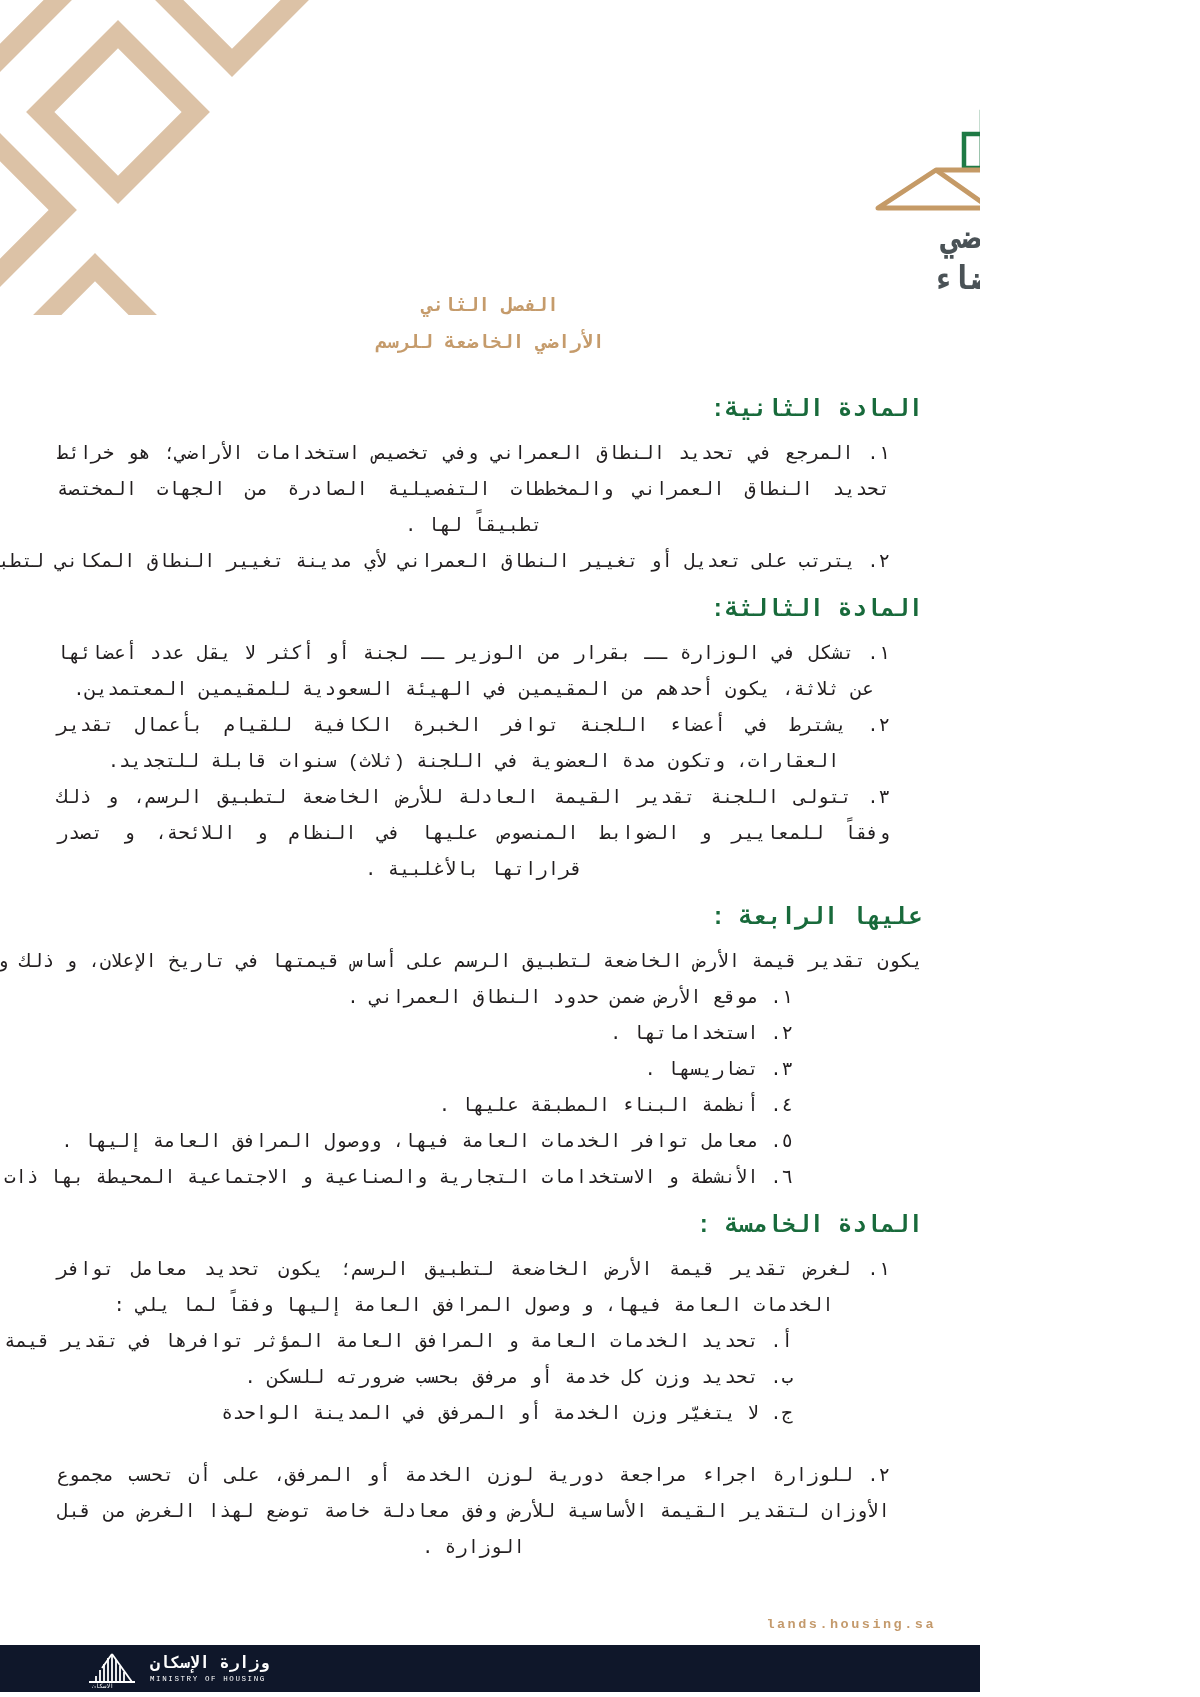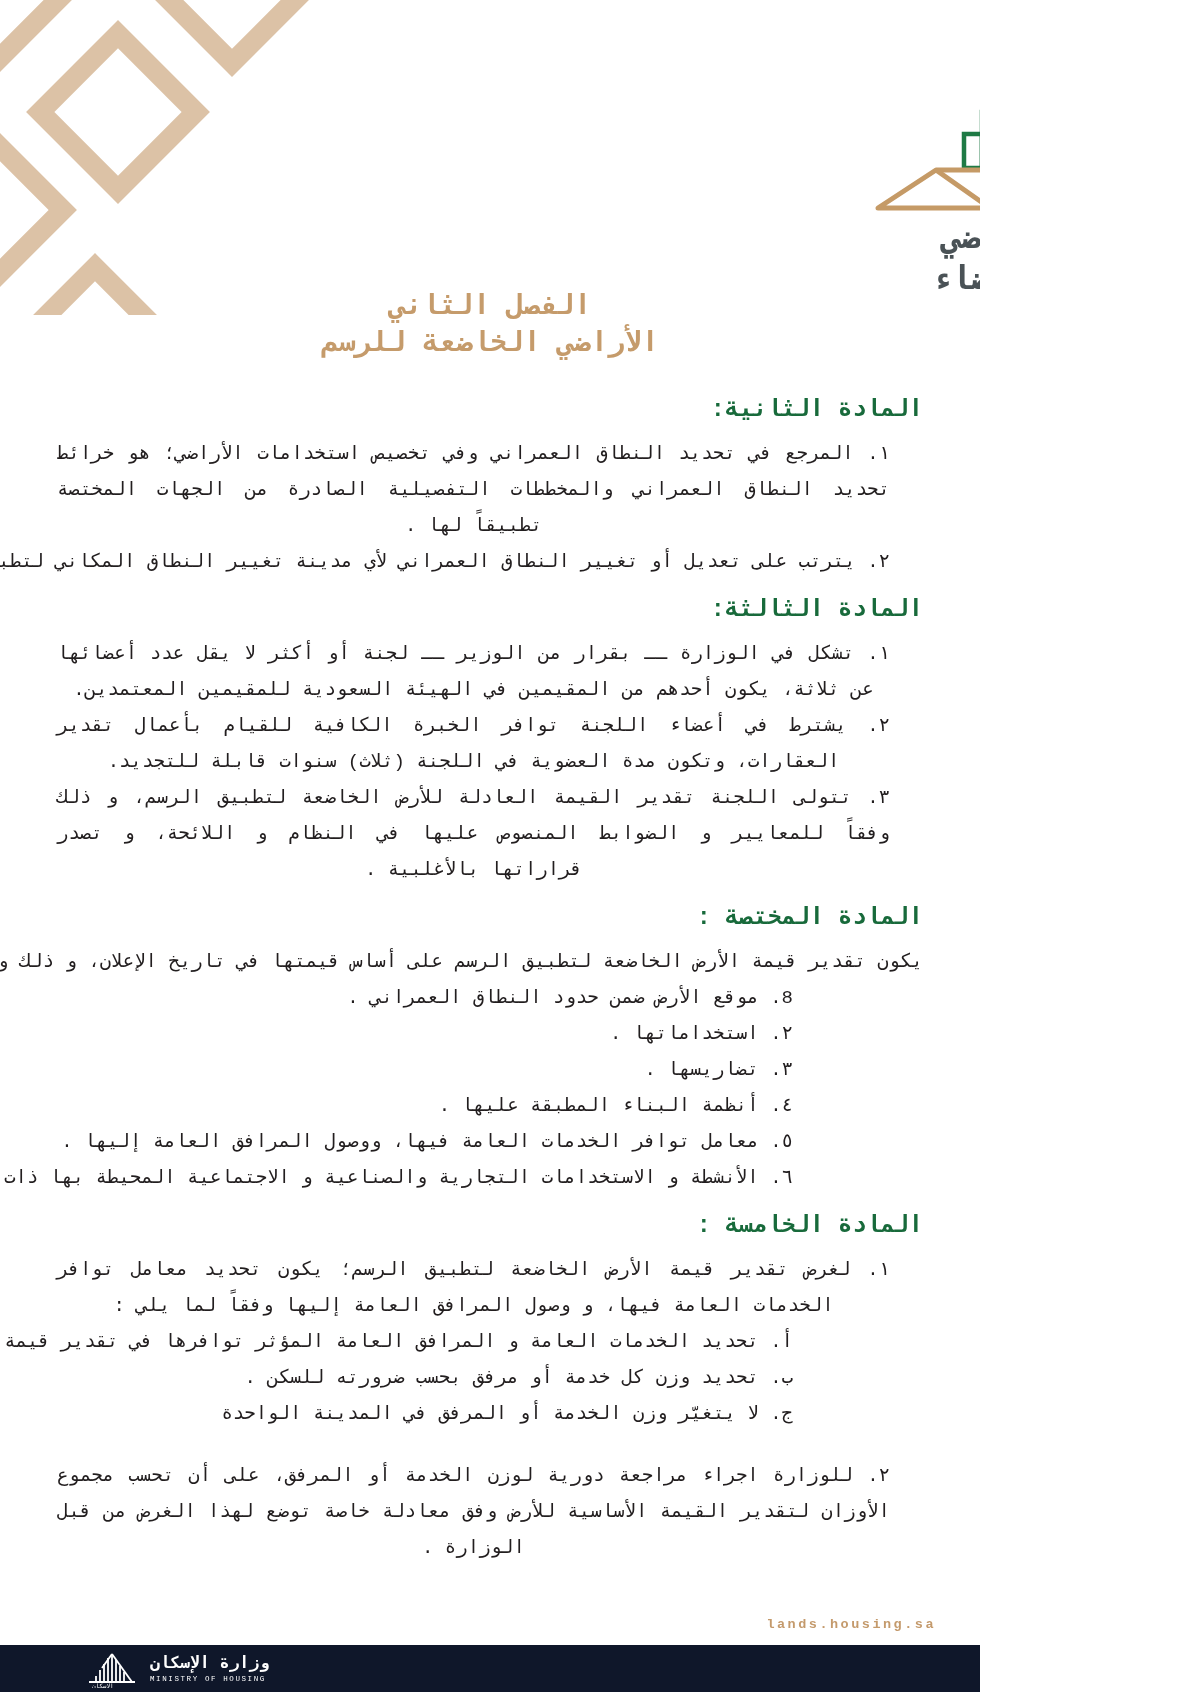--- a/index.html
+++ b/index.html
@@ -19,21 +19,21 @@
   .brand{position:absolute;top:58px;left:872px;width:260px;}
   .brand svg{display:block;}
   .brand-name{
     margin-top:4px;text-align:left;padding-left:4px;
     direction:rtl;color:#4a5256;font-size:33px;font-weight:bold;letter-spacing:0;
     width:250px;text-align:center;
   }
   
   .content{position:relative;padding:0 57px;direction:rtl;color:#221e1f;}
   .chapter{padding-top:288px;text-align:center;color:#c59b6b;font-weight:bold;
-           font-size:28px;line-height:37px;}
+           font-size:19px;line-height:37px;}
   h2{color:#186a3b;font-size:23.5px;font-weight:bold;margin:12px 0 8px;
      text-align:right;line-height:36px;}
   h2.mt-lg{margin-top:30px;}
   p{margin:0;font-size:19px;line-height:36px;}
   .p-wrap{text-align:justify;text-align-last:center;padding-right:33px;}
   .p-line{text-align:right;padding-right:33px;white-space:nowrap;}
   .p-intro{text-align:right;white-space:nowrap;}
   .p-li{text-align:right;padding-right:130px;white-space:nowrap;}
   .mt-gap{margin-top:26px;}
   
@@ -91,23 +91,23 @@
 
     <h2 class="mt-lg">المادة الثانية:</h2>
     <p class="p-wrap">١. المرجع في تحديد النطاق العمراني وفي تخصيص استخدامات الأراضي؛ هو خرائط تحديد النطاق العمراني  والمخططات التفصيلية الصادرة من الجهات المختصة تطبيقاً لها .</p>
     <p class="p-line">٢. يترتب على تعديل أو تغيير النطاق العمراني لأي مدينة تغيير النطاق المكاني لتطبيق الرسم تبعاً لذلك .</p>
 
     <h2>المادة الثالثة:</h2>
     <p class="p-wrap">١.  تشكل في الوزارة ــ بقرار من الوزير ــ لجنة أو أكثر لا يقل عدد أعضائها عن ثلاثة، يكون أحدهم من المقيمين في الهيئة السعودية للمقيمين المعتمدين.</p>
     <p class="p-wrap">٢. يشترط في أعضاء اللجنة توافر الخبرة الكافية للقيام بأعمال تقدير العقارات، وتكون مدة العضوية في اللجنة (ثلاث) سنوات قابلة للتجديد.</p>
     <p class="p-wrap">٣. تتولى اللجنة تقدير القيمة العادلة للأرض الخاضعة لتطبيق الرسم، و ذلك وفقاً للمعايير و الضوابط  المنصوص عليها في النظام و اللائحة، و  تصدر قراراتها بالأغلبية .</p>
 
-    <h2>المادة المختصة :</h2>
+    <h2>عليها الرابعة :</h2>
     <p class="p-intro">يكون تقدير قيمة الأرض الخاضعة لتطبيق الرسم على أساس قيمتها في تاريخ الإعلان، و ذلك وفق المعايير التالية:</p>
-    <p class="p-li">8.  موقع الأرض ضمن حدود النطاق العمراني .</p>
+    <p class="p-li">١.  موقع الأرض ضمن حدود النطاق العمراني .</p>
     <p class="p-li">٢.  استخداماتها .</p>
     <p class="p-li">٣.  تضاريسها .</p>
     <p class="p-li">٤. أنظمة البناء المطبقة عليها .</p>
     <p class="p-li">٥.  معامل توافر الخدمات العامة فيها، ووصول المرافق العامة إليها .</p>
     <p class="p-li">٦.  الأنشطة و الاستخدامات التجارية والصناعية و الاجتماعية المحيطة بها ذات الأثر في الاستخدام السكني.</p>
 
     <h2>المادة الخامسة :</h2>
     <p class="p-wrap">١. لغرض تقدير قيمة الأرض الخاضعة لتطبيق الرسم؛ يكون تحديد معامل توافر الخدمات العامة فيها، و وصول المرافق العامة  إليها وفقاً لما يلي :</p>
     <p class="p-li">أ.   تحديد الخدمات العامة و المرافق العامة المؤثر توافرها في تقدير قيمة الأرض .</p>
     <p class="p-li">ب.  تحديد وزن كل خدمة أو مرفق بحسب ضرورته للسكن .</p>

